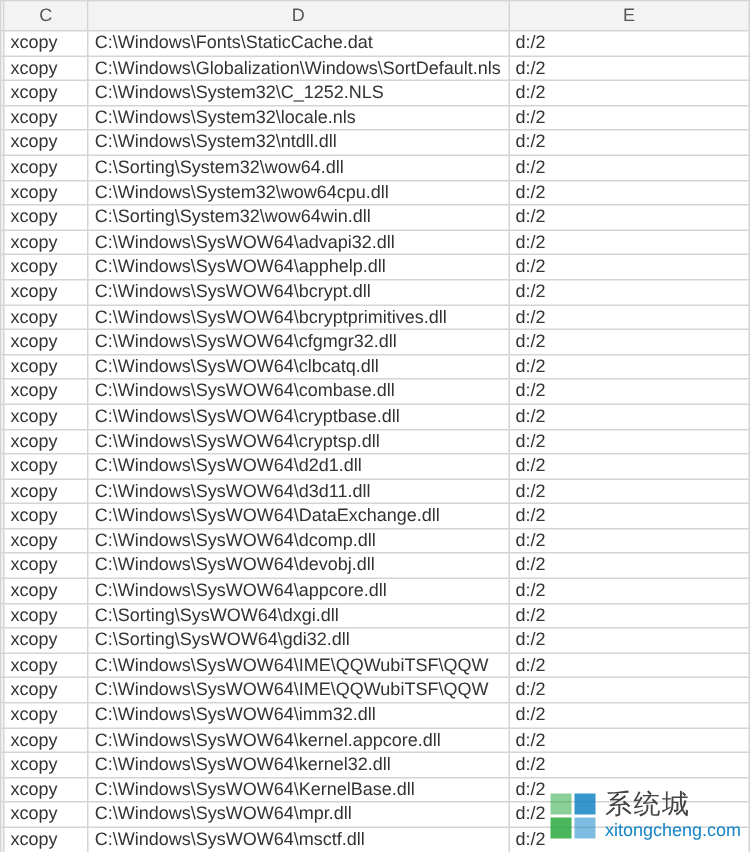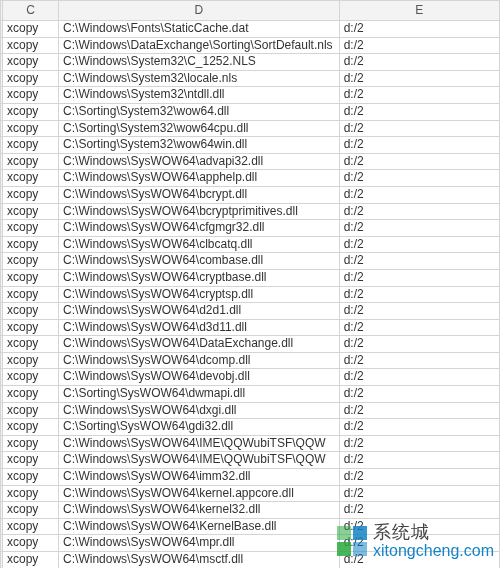--- a/index.html
+++ b/index.html
@@ -72,21 +72,21 @@
   }
   .watermark .logo .a { background: #2aa93f; opacity: .55; }
   .watermark .logo .b { background: #1484c6; opacity: .85; }
   .watermark .logo .c { background: #2aa93f; opacity: .85; }
   .watermark .logo .d { background: #1484c6; opacity: .55; }
   .watermark .txt {
     display: flex; flex-direction: column; align-items: flex-start;
     line-height: 1.1;
   }
   .watermark .txt .cn { font-size: 18px; color: #444; letter-spacing: 1px; }
-  .watermark .txt .url{ font-size: 16px; color: #1484c6; }
+  .watermark .txt .url{ font-size: 12px; color: #1484c6; }
 </style>
 </head>
 <body>
 
 <table>
   <colgroup>
     <col class="rowhdr">
     <col class="c-col">
     <col class="d-col">
     <col class="e-col">
@@ -102,21 +102,21 @@
   <tbody id="grid-body">
       <tr>
         <td class="rowhdr"></td>
         <td class="cell-c">xcopy</td>
         <td class="cell-d">C:\Windows\Fonts\StaticCache.dat</td>
         <td class="cell-e">d:/2</td>
       </tr>
       <tr>
         <td class="rowhdr"></td>
         <td class="cell-c">xcopy</td>
-        <td class="cell-d">C:\Windows\DataExchange\Sorting\SortDefault.nls</td>
+        <td class="cell-d">C:\Windows\Globalization\Windows\SortDefault.nls</td>
         <td class="cell-e">d:/2</td>
       </tr>
       <tr>
         <td class="rowhdr"></td>
         <td class="cell-c">xcopy</td>
         <td class="cell-d">C:\Windows\System32\C_1252.NLS</td>
         <td class="cell-e">d:/2</td>
       </tr>
       <tr>
         <td class="rowhdr"></td>
@@ -132,21 +132,21 @@
       </tr>
       <tr>
         <td class="rowhdr"></td>
         <td class="cell-c">xcopy</td>
         <td class="cell-d">C:\Sorting\System32\wow64.dll</td>
         <td class="cell-e">d:/2</td>
       </tr>
       <tr>
         <td class="rowhdr"></td>
         <td class="cell-c">xcopy</td>
-        <td class="cell-d">C:\Sorting\System32\wow64cpu.dll</td>
+        <td class="cell-d">C:\Windows\System32\wow64cpu.dll</td>
         <td class="cell-e">d:/2</td>
       </tr>
       <tr>
         <td class="rowhdr"></td>
         <td class="cell-c">xcopy</td>
         <td class="cell-d">C:\Sorting\System32\wow64win.dll</td>
         <td class="cell-e">d:/2</td>
       </tr>
       <tr>
         <td class="rowhdr"></td>
@@ -228,27 +228,27 @@
       </tr>
       <tr>
         <td class="rowhdr"></td>
         <td class="cell-c">xcopy</td>
         <td class="cell-d">C:\Windows\SysWOW64\devobj.dll</td>
         <td class="cell-e">d:/2</td>
       </tr>
       <tr>
         <td class="rowhdr"></td>
         <td class="cell-c">xcopy</td>
-        <td class="cell-d">C:\Sorting\SysWOW64\dwmapi.dll</td>
-        <td class="cell-e">d:/2</td>
-      </tr>
-      <tr>
-        <td class="rowhdr"></td>
-        <td class="cell-c">xcopy</td>
-        <td class="cell-d">C:\Windows\SysWOW64\dxgi.dll</td>
+        <td class="cell-d">C:\Windows\SysWOW64\appcore.dll</td>
+        <td class="cell-e">d:/2</td>
+      </tr>
+      <tr>
+        <td class="rowhdr"></td>
+        <td class="cell-c">xcopy</td>
+        <td class="cell-d">C:\Sorting\SysWOW64\dxgi.dll</td>
         <td class="cell-e">d:/2</td>
       </tr>
       <tr>
         <td class="rowhdr"></td>
         <td class="cell-c">xcopy</td>
         <td class="cell-d">C:\Sorting\SysWOW64\gdi32.dll</td>
         <td class="cell-e">d:/2</td>
       </tr>
       <tr>
         <td class="rowhdr"></td>

